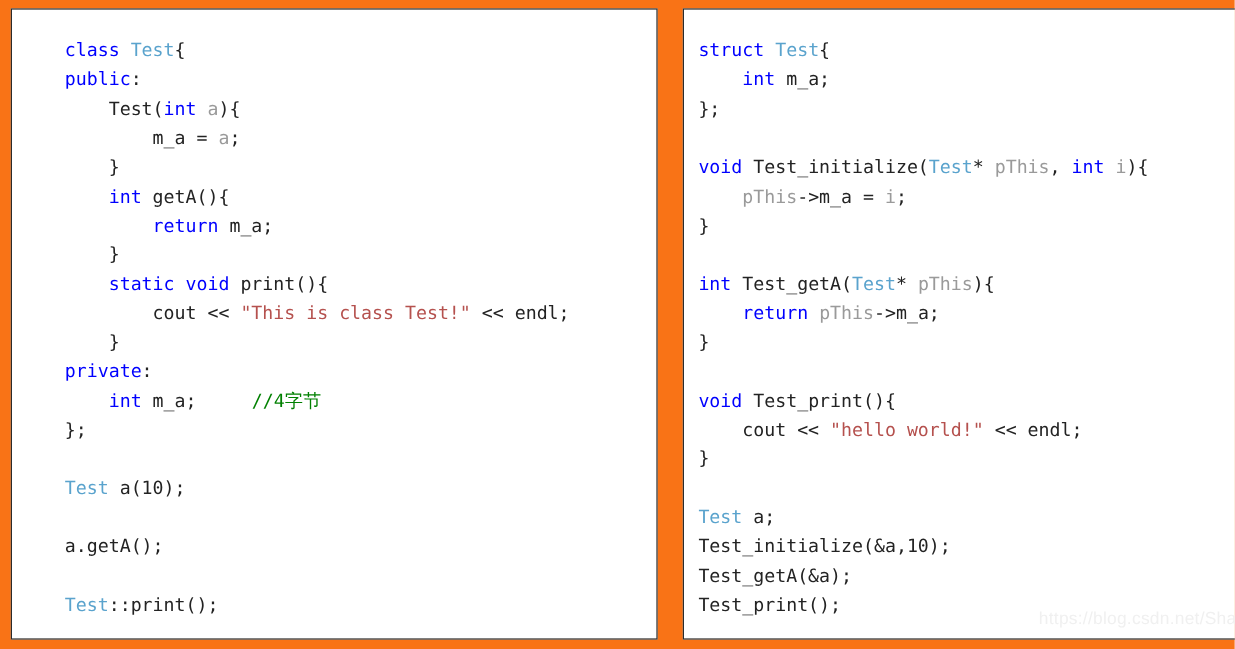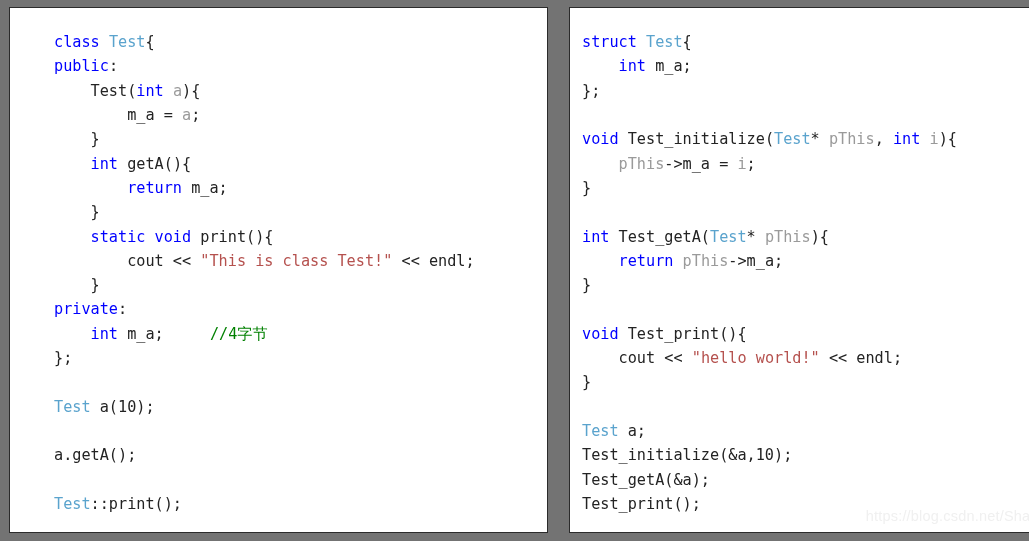--- a/index.html
+++ b/index.html
@@ -12,21 +12,21 @@
     width: 1029px;
     height: 541px;
     position: relative;
     overflow: hidden;
     font-family: "Liberation Serif", "DejaVu Serif", serif;
   }
 
   .canvas {
     position: absolute;
     inset: 0;
-    background: #737373;
+    background: #f97316;
   }
 
   .code-panel {
     position: absolute;
     background: #ffffff;
     border: 1px solid #2b2b2b;
     box-sizing: border-box;
     overflow: hidden;
   }
 

